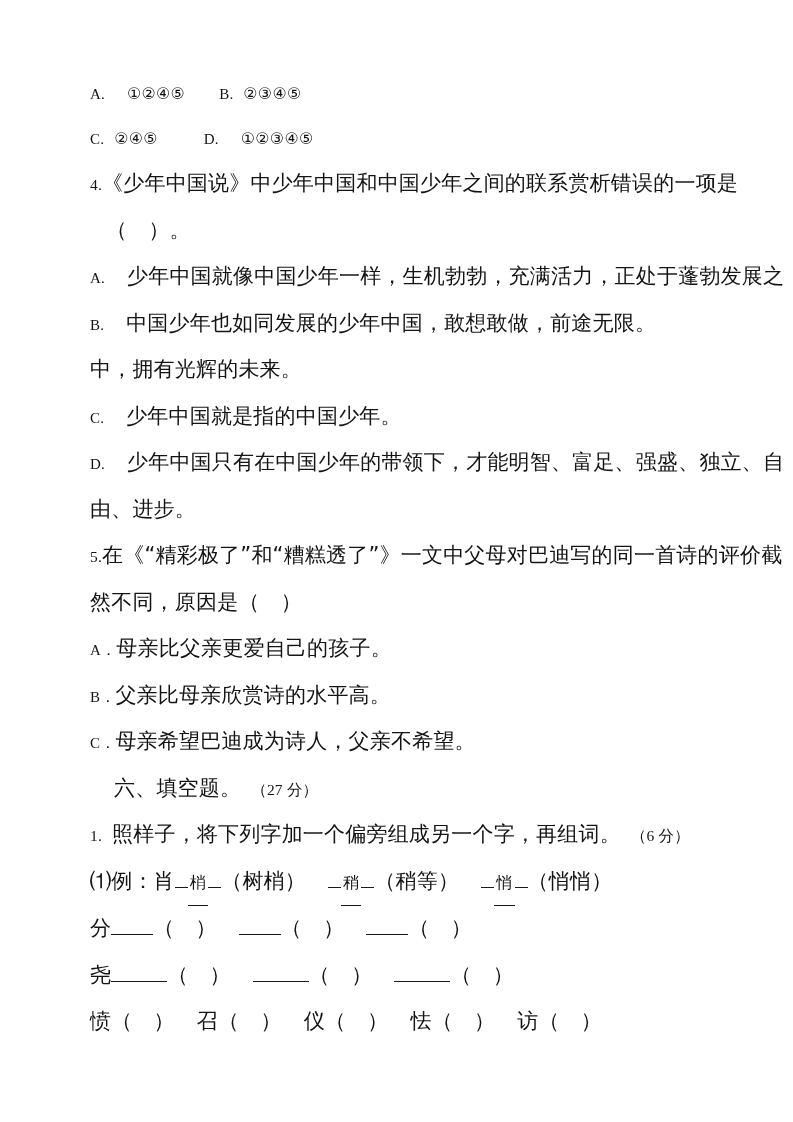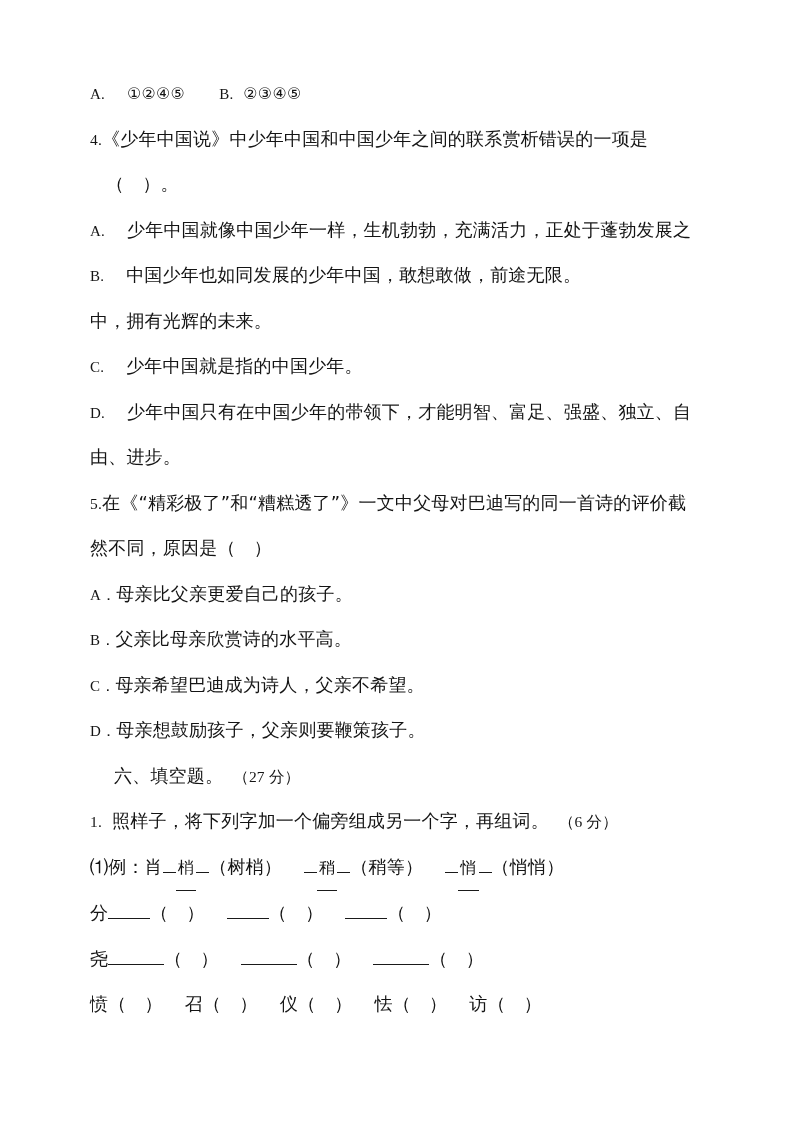--- a/index.html
+++ b/index.html
@@ -29,21 +29,21 @@
     white-space: nowrap;
     color: #141414;
   }
   
   .opt-letter {
     font-family: "Liberation Serif", "DejaVu Serif", serif;
     font-size: 15px;
   }
   .cjk {
     font-family: "DejaVu Sans", "Liberation Sans", sans-serif;
-    font-size: 18px;
+    font-size: 21px;
   }
   .num {
     font-family: "Liberation Serif", "DejaVu Serif", serif;
     font-size: 15.5px;
   }
   .sp-1 { display: inline-block; width: 10px; }
   .sp-2 { display: inline-block; width: 22px; }
   .sp-3 { display: inline-block; width: 34px; }
   .sp-4 { display: inline-block; width: 46px; }
   .indent { display: inline-block; width: 16px; }
@@ -74,20 +74,23 @@
 </style>
 </head>
 <body>
 
 <div class="page">
 
   <div class="line">
     <span class="opt-letter">A.</span><span class="sp-2"></span><span class="circnum">①②④⑤</span><span class="sp-3"></span><span class="opt-letter">B.</span><span class="sp-1"></span><span class="circnum">②③④⑤</span>
   </div>
 
+  <div class="line">
+    <span class="opt-letter">C.</span><span class="sp-1"></span><span class="circnum">②④⑤</span><span class="sp-4"></span><span class="opt-letter">D.</span><span class="sp-2"></span><span class="circnum">①②③④⑤</span>
+  </div>
 
   <div class="line">
     <span class="num">4.</span><span class="cjk">《少年中国说》中少年中国和中国少年之间的联系赏析错误的一项是</span>
   </div>
   <div class="line">
     <span class="indent"></span><span class="cjk">（　）。</span>
   </div>
 
   <div class="line">
     <span class="opt-letter">A.</span><span class="sp-2"></span><span class="cjk">少年中国就像中国少年一样，生机勃勃，充满活力，正处于蓬勃发展之</span>
@@ -120,23 +123,20 @@
 
   <div class="line">
     <span class="opt-letter">A．</span><span class="cjk">母亲比父亲更爱自己的孩子。</span>
   </div>
   <div class="line">
     <span class="opt-letter">B．</span><span class="cjk">父亲比母亲欣赏诗的水平高。</span>
   </div>
   <div class="line">
     <span class="opt-letter">C．</span><span class="cjk">母亲希望巴迪成为诗人，父亲不希望。</span>
   </div>
-  <div class="line">
-    <span class="opt-letter">D．</span><span class="cjk">母亲想鼓励孩子，父亲则要鞭策孩子。</span>
-  </div>
 
   <div class="line sect-head">
     <span class="cjk">六、填空题。</span><span class="sp-1"></span><span class="num">（27 分）</span>
   </div>
 
   <div class="line">
     <span class="num">1.</span><span class="sp-1"></span><span class="cjk">照样子，将下列字加一个偏旁组成另一个字，再组词。</span><span class="sp-1"></span><span class="num">（6 分）</span>
   </div>
 
   <div class="line">

